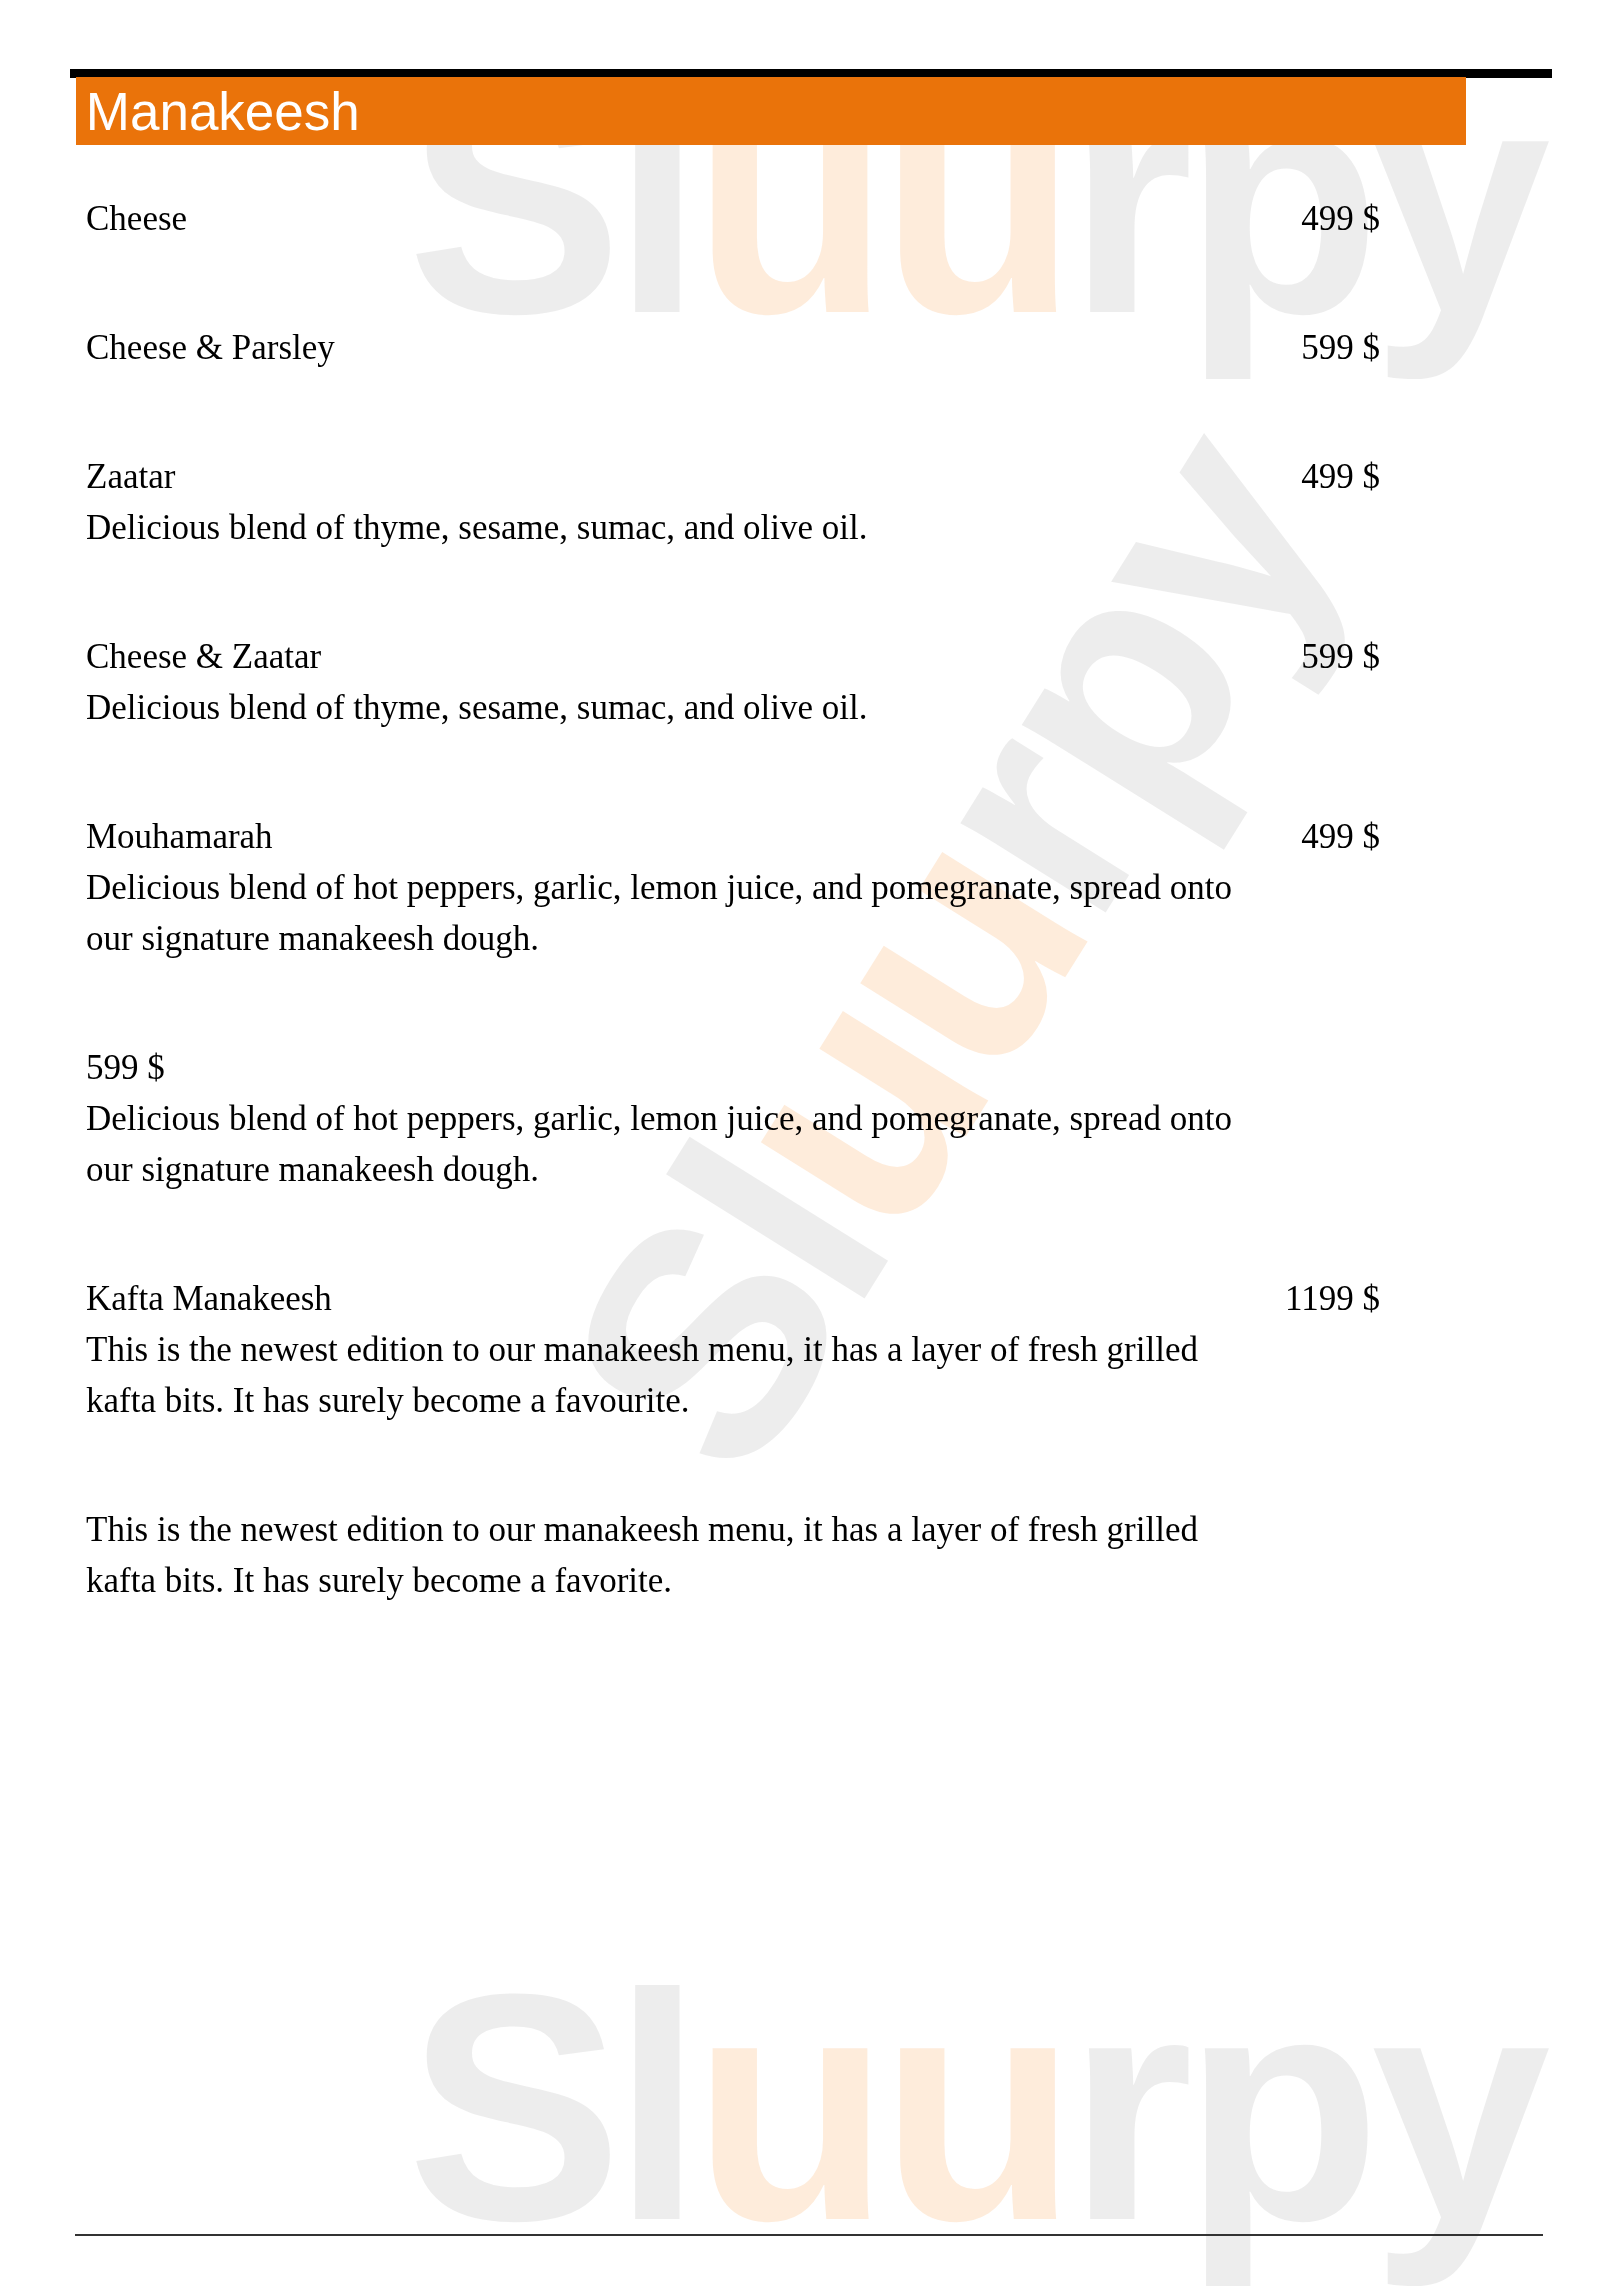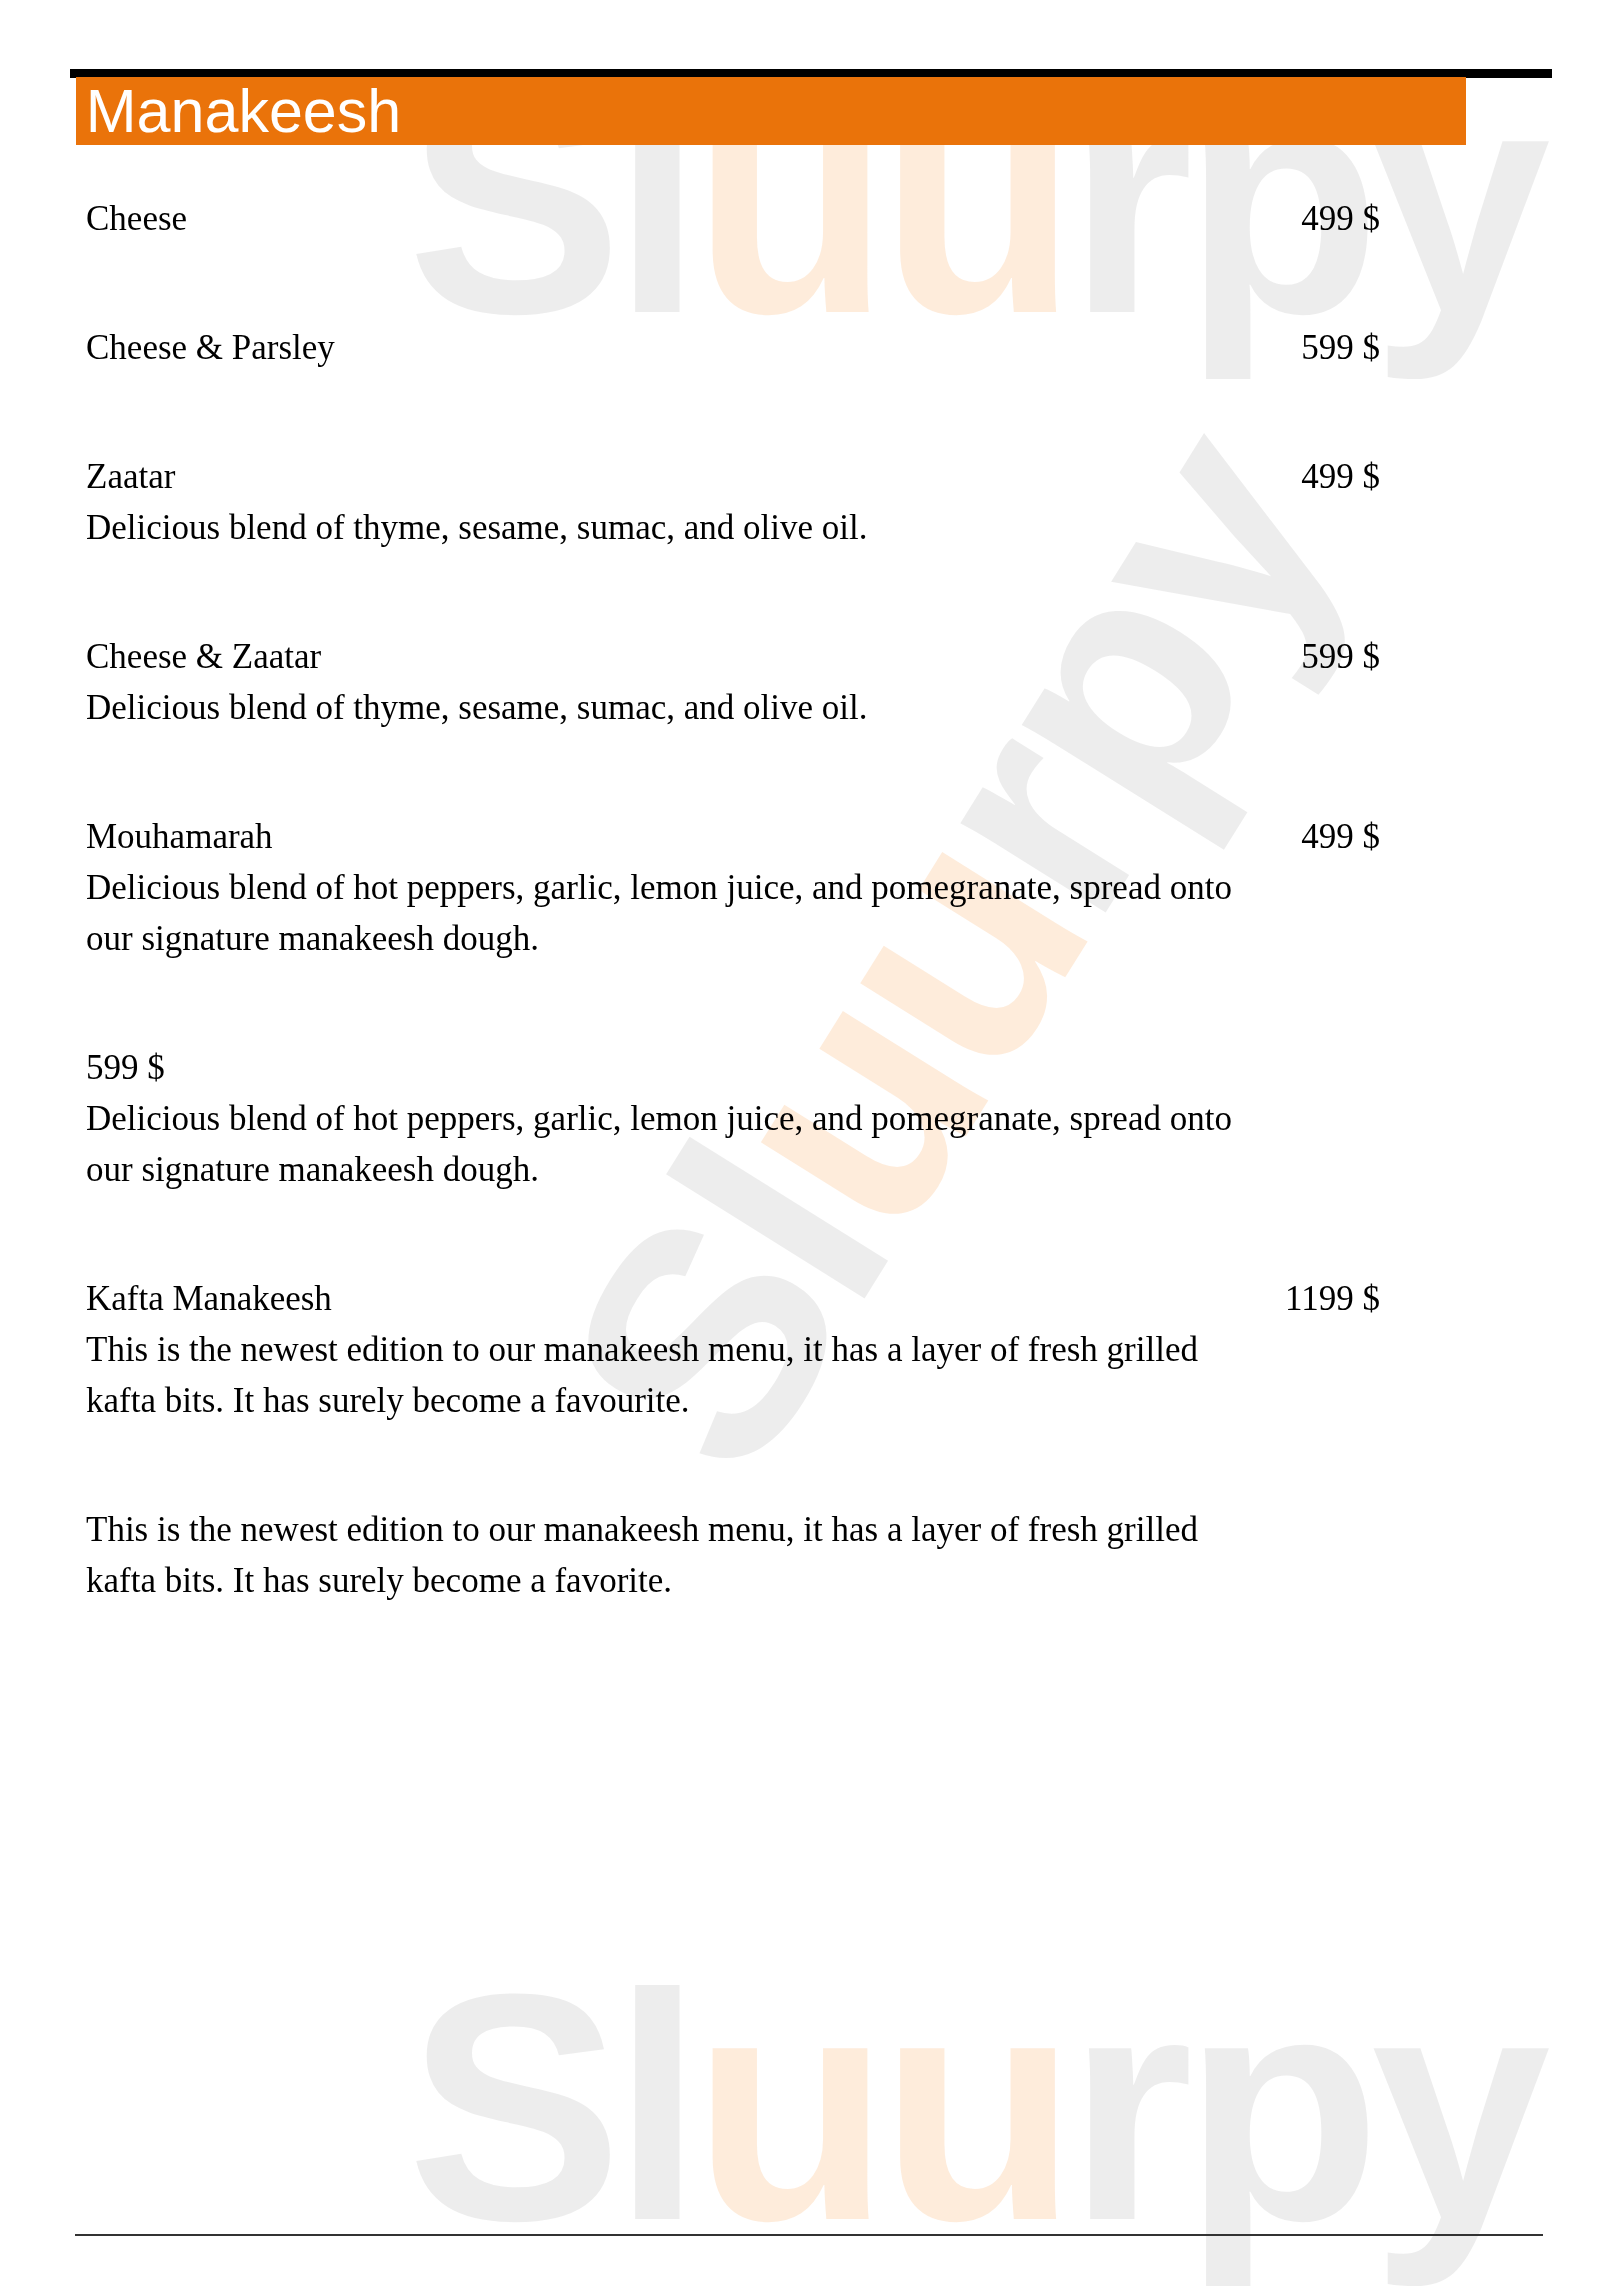--- a/index.html
+++ b/index.html
@@ -9,21 +9,21 @@
       font-family: "Liberation Serif", serif;
       color: #000;
     }
     .top-rule { position: absolute; left: 70px; top: 69px; width: 1482px; height: 8.8px; background: #000; }
     .section-header {
       position: absolute; left: 76px; top: 77px; width: 1390px; height: 68px;
       background: #ea730a;
     }
     .section-title {
       position: absolute; left: 9.8px; top: 4.9px;
-      font-family: "Liberation Sans", sans-serif; font-size: 61px; line-height: 59px;
+      font-family: "Liberation Sans", sans-serif; font-size: 53px; line-height: 59px;
       color: #fff;
     }
     .watermark {
       position: absolute; font-family: "Liberation Sans", sans-serif; font-weight: bold;
       font-size: 323px; letter-spacing: -9.8px; color: rgba(200,200,200,0.32);
       white-space: nowrap; pointer-events: none; line-height: 1;
     }
     .watermark .uu { color: rgba(250,180,110,0.25); }
     .wm-top { left: 407px; top: 39px; }
     .wm-mid { left: 461px; top: 941px; transform: rotate(-58deg); transform-origin: 392px 157px; }

